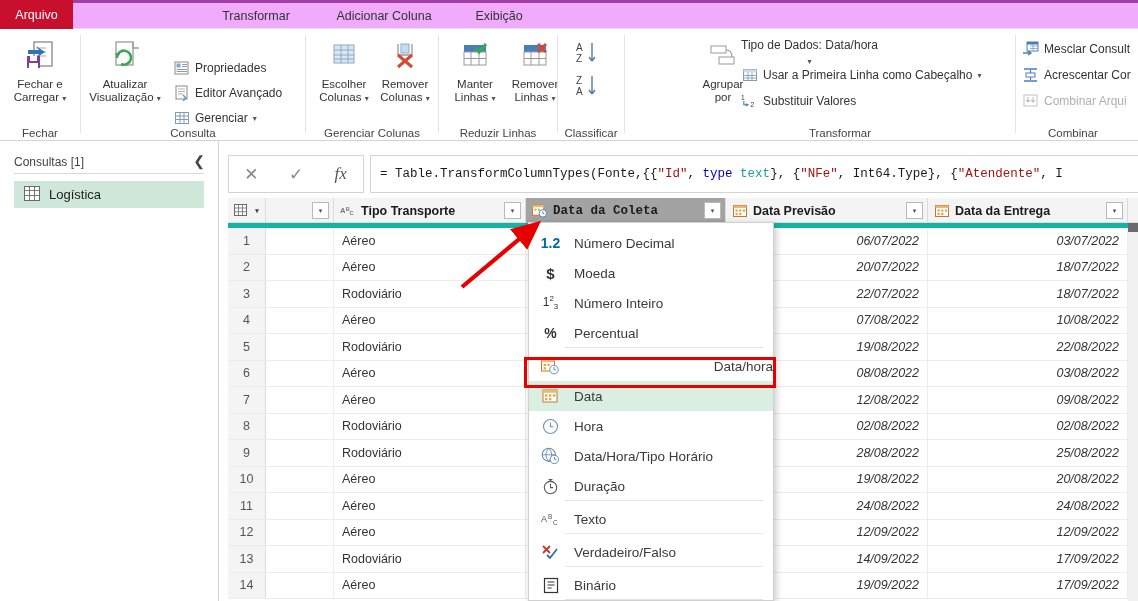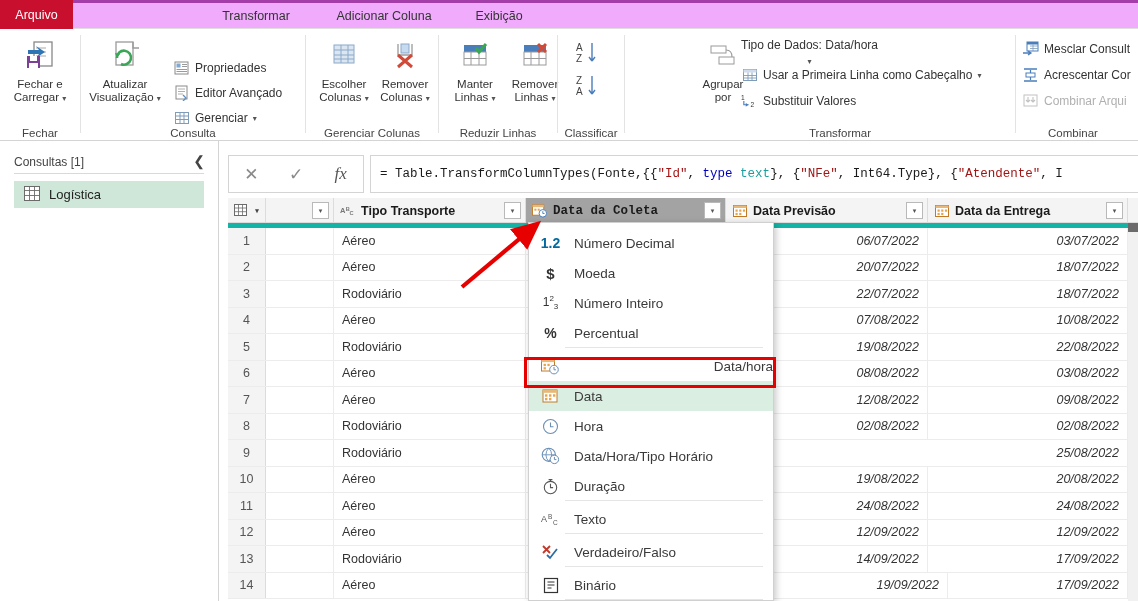--- a/index.html
+++ b/index.html
@@ -588,20 +588,21 @@
           <div class="gcell txt" style="left: 106px; width: 192px;">Rodoviário</div>
           <div class="gcell date" style="left: 298px; width: 200px;"></div>
           <div class="gcell date" style="left: 498px; width: 202px;">02/08/2022</div>
           <div class="gcell date" style="left: 700px; width: 200px;">02/08/2022</div>
         </div>
         <div class="grow" style="top: 212px;">
           <div class="rnum">9</div>
           <div class="gcell txt" style="left: 38px; width: 68px;"></div>
           <div class="gcell txt" style="left: 106px; width: 192px;">Rodoviário</div>
           <div class="gcell date" style="left: 298px; width: 200px;"></div>
+          <div class="gcell date" style="left: 498px; width: 202px;">28/08/2022</div>
           <div class="gcell date" style="left: 700px; width: 200px;">25/08/2022</div>
         </div>
         <div class="grow" style="top: 238.5px;">
           <div class="rnum">10</div>
           <div class="gcell txt" style="left: 38px; width: 68px;"></div>
           <div class="gcell txt" style="left: 106px; width: 192px;">Aéreo</div>
           <div class="gcell date" style="left: 298px; width: 200px;"></div>
           <div class="gcell date" style="left: 498px; width: 202px;">19/08/2022</div>
           <div class="gcell date" style="left: 700px; width: 200px;">20/08/2022</div>
         </div>
@@ -627,21 +628,21 @@
           <div class="gcell txt" style="left: 106px; width: 192px;">Rodoviário</div>
           <div class="gcell date" style="left: 298px; width: 200px;"></div>
           <div class="gcell date" style="left: 498px; width: 202px;">14/09/2022</div>
           <div class="gcell date" style="left: 700px; width: 200px;">17/09/2022</div>
         </div>
         <div class="grow" style="top: 344.5px;">
           <div class="rnum">14</div>
           <div class="gcell txt" style="left: 38px; width: 68px;"></div>
           <div class="gcell txt" style="left: 106px; width: 192px;">Aéreo</div>
           <div class="gcell date" style="left: 298px; width: 200px;"></div>
-          <div class="gcell date" style="left: 518px; width: 202px;">19/09/2022</div>
+          <div class="gcell date" style="left: 498px; width: 202px;">19/09/2022</div>
           <div class="gcell date" style="left: 700px; width: 200px;">17/09/2022</div>
         </div>
       </div>
 
     <div class="vscroll">
       <div class="vthumb"></div>
     </div>
   </div>
 
   <div class="menu" id="type-menu">

